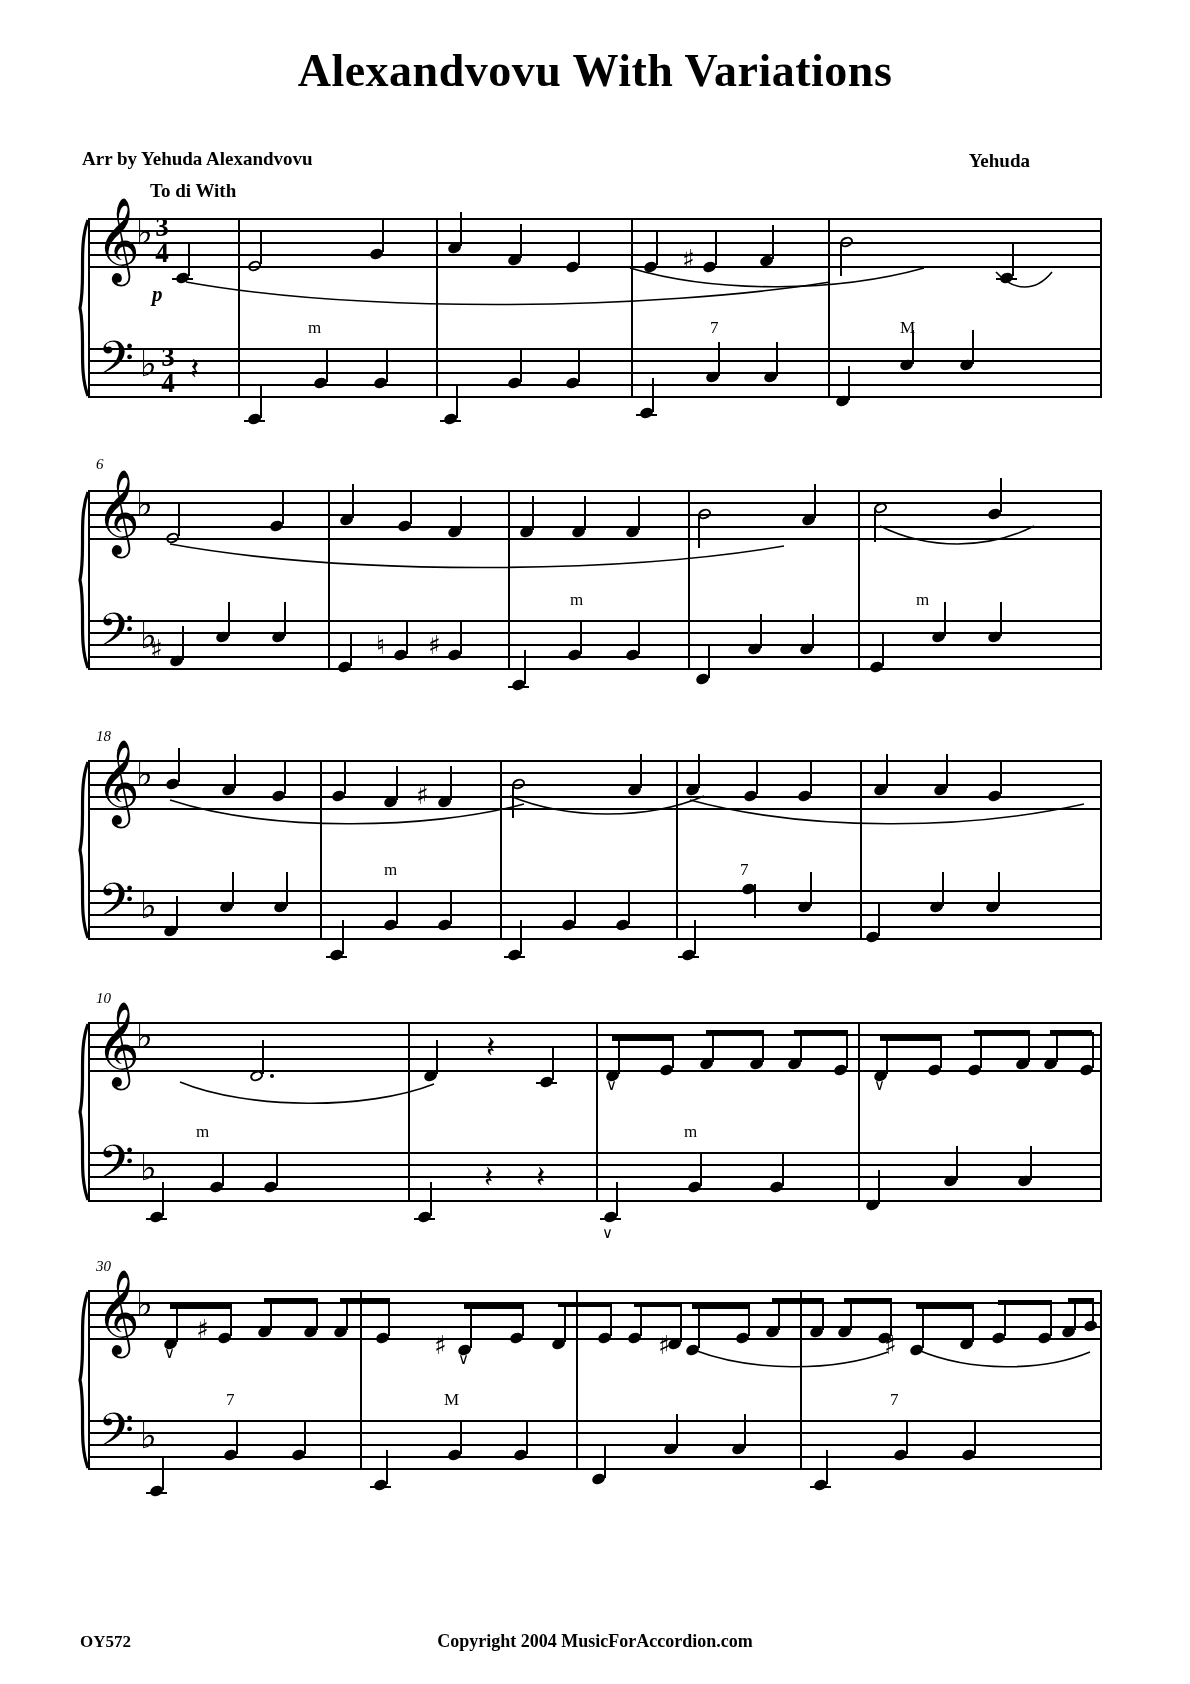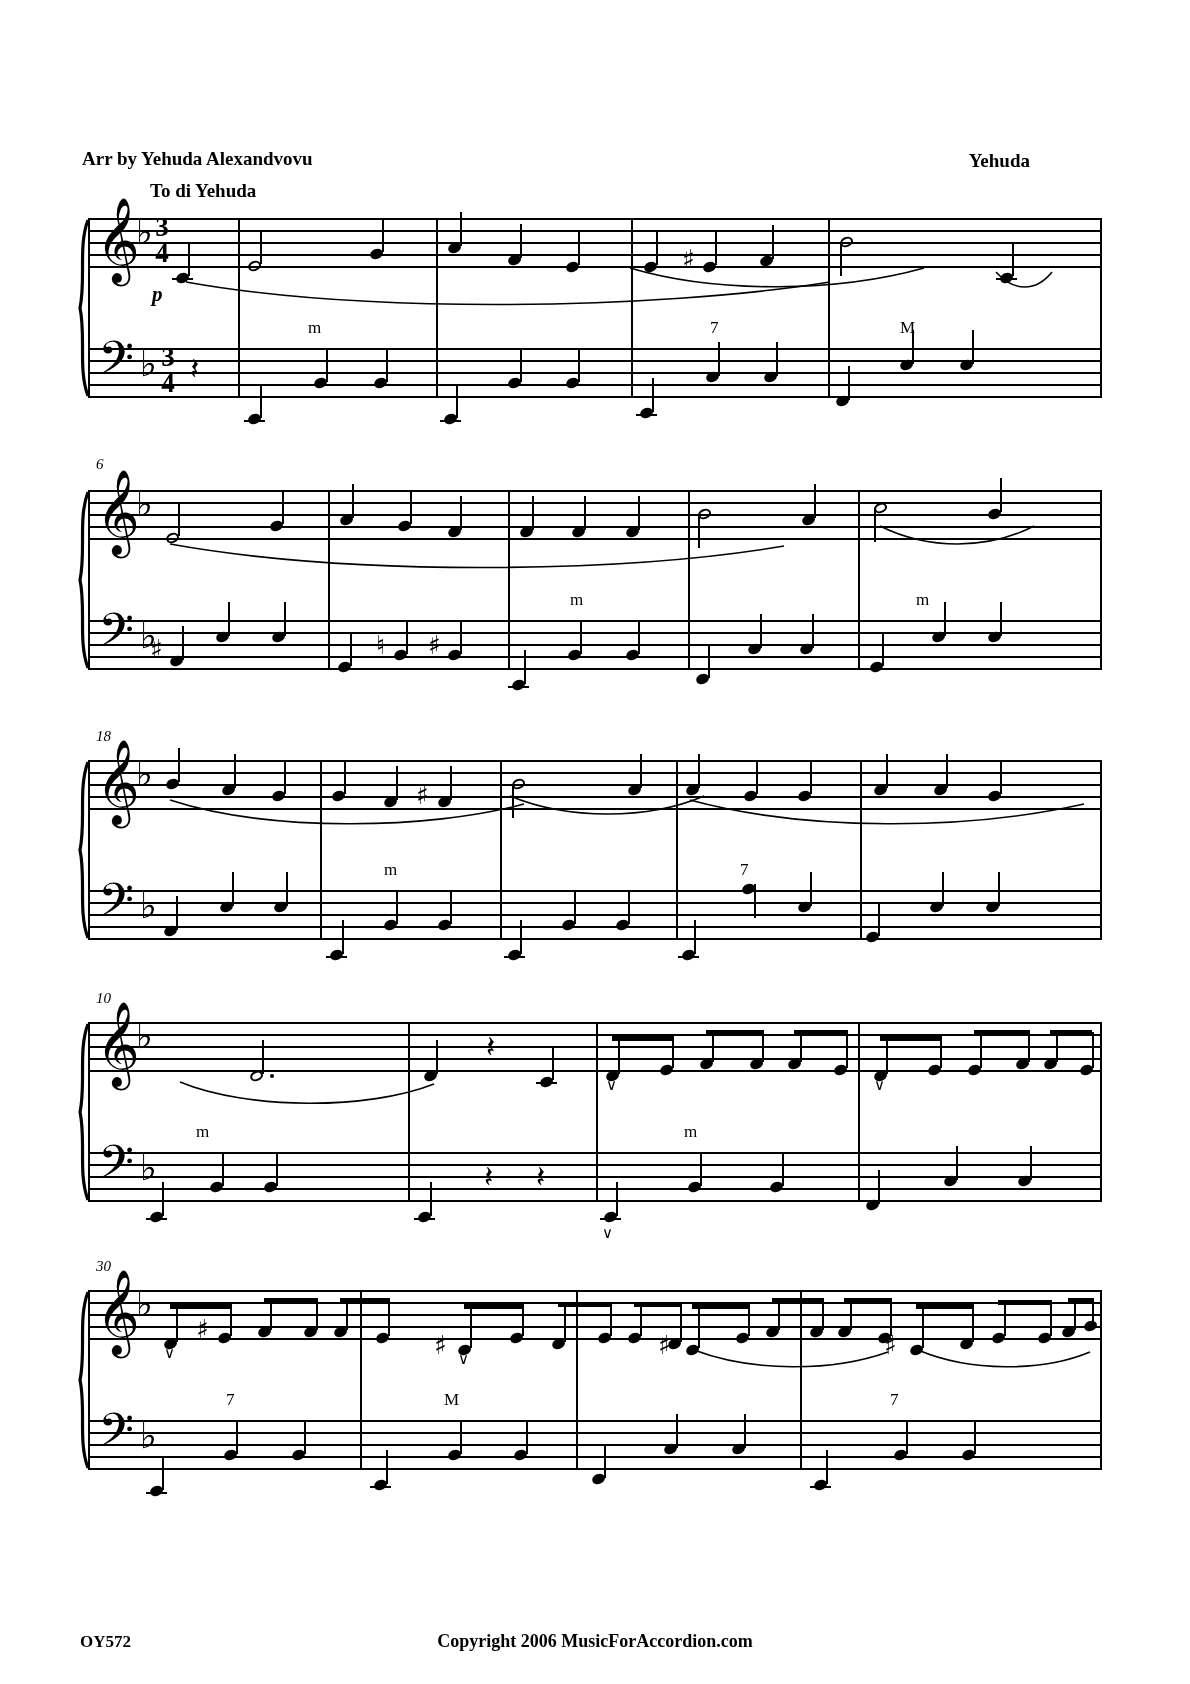--- a/index.html
+++ b/index.html
@@ -211,27 +211,28 @@
     position: absolute;
     pointer-events: none;
   }
   .slur svg { display: block; overflow: visible; }
 </style>
 </head>
 <body>
 
 <div class="sheet">
 
+  <div class="title">Alexandvovu With Variations</div>
   <div class="arranger">Arr by Yehuda Alexandvovu</div>
   <div class="composer">Yehuda</div>
-  <div class="tempo">To di Yehuda</div>
+  <div class="tempo">To di With</div>
   <div class="dynamic-p">p</div>
 
   <div class="footer-left">OY572</div>
-  <div class="footer-center">Copyright 2006 MusicForAccordion.com</div>
+  <div class="footer-center">Copyright 2004 MusicForAccordion.com</div>
 
   <div class="system" style="top:218px; height:180px;">
     <div class="brace" style="top:0px;">
       <svg width="16" height="180" viewBox="0 0 16 180">
           <path d="M14 2 C4 28, 12 62, 6 90 C12 118, 4 152, 14 178" fill="none" stroke="#000" stroke-width="3.2"></path>
         </svg>
     </div>
     <div class="barline" style="left:0px; top:0px; height:178px;"></div>
 
     <div class="staff" style="top:0px;">

